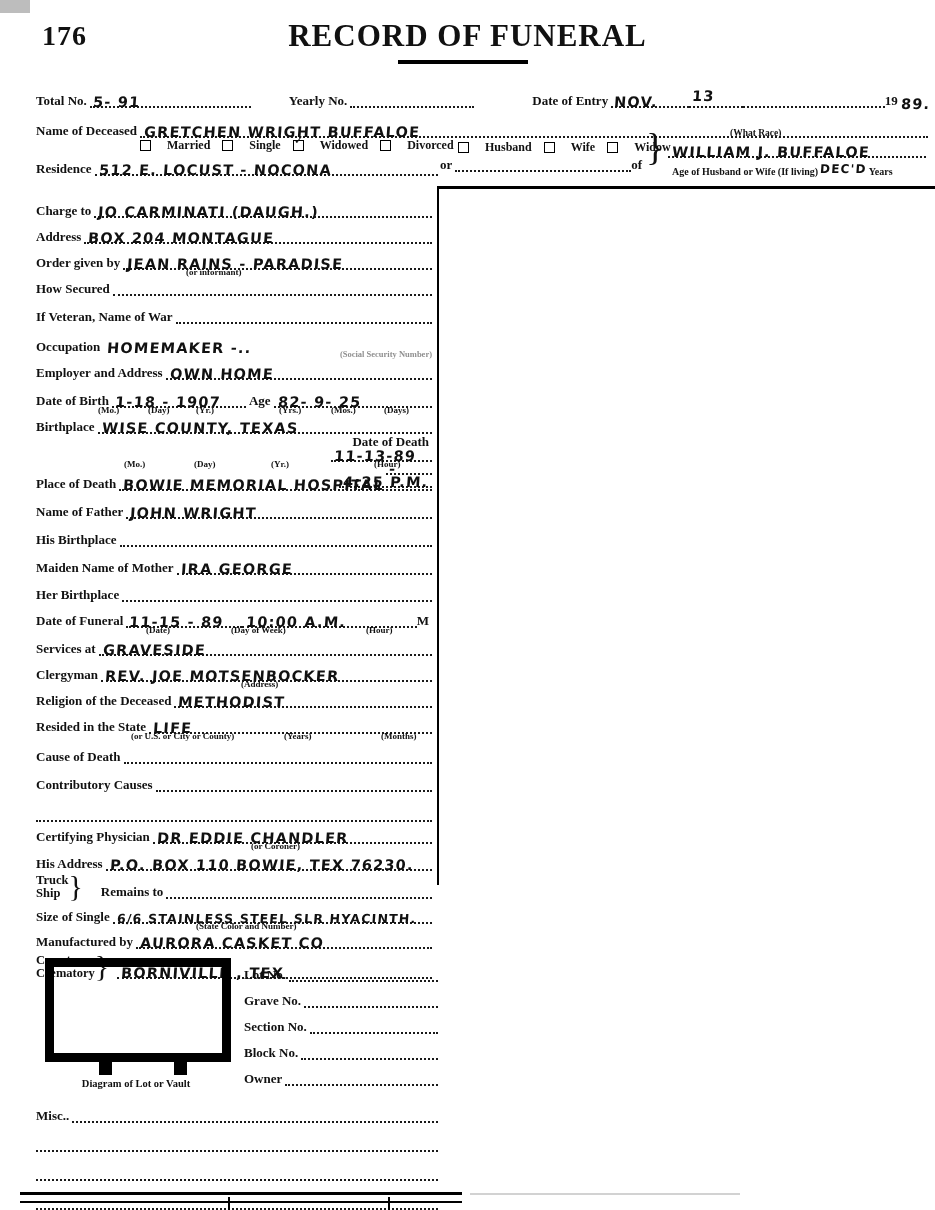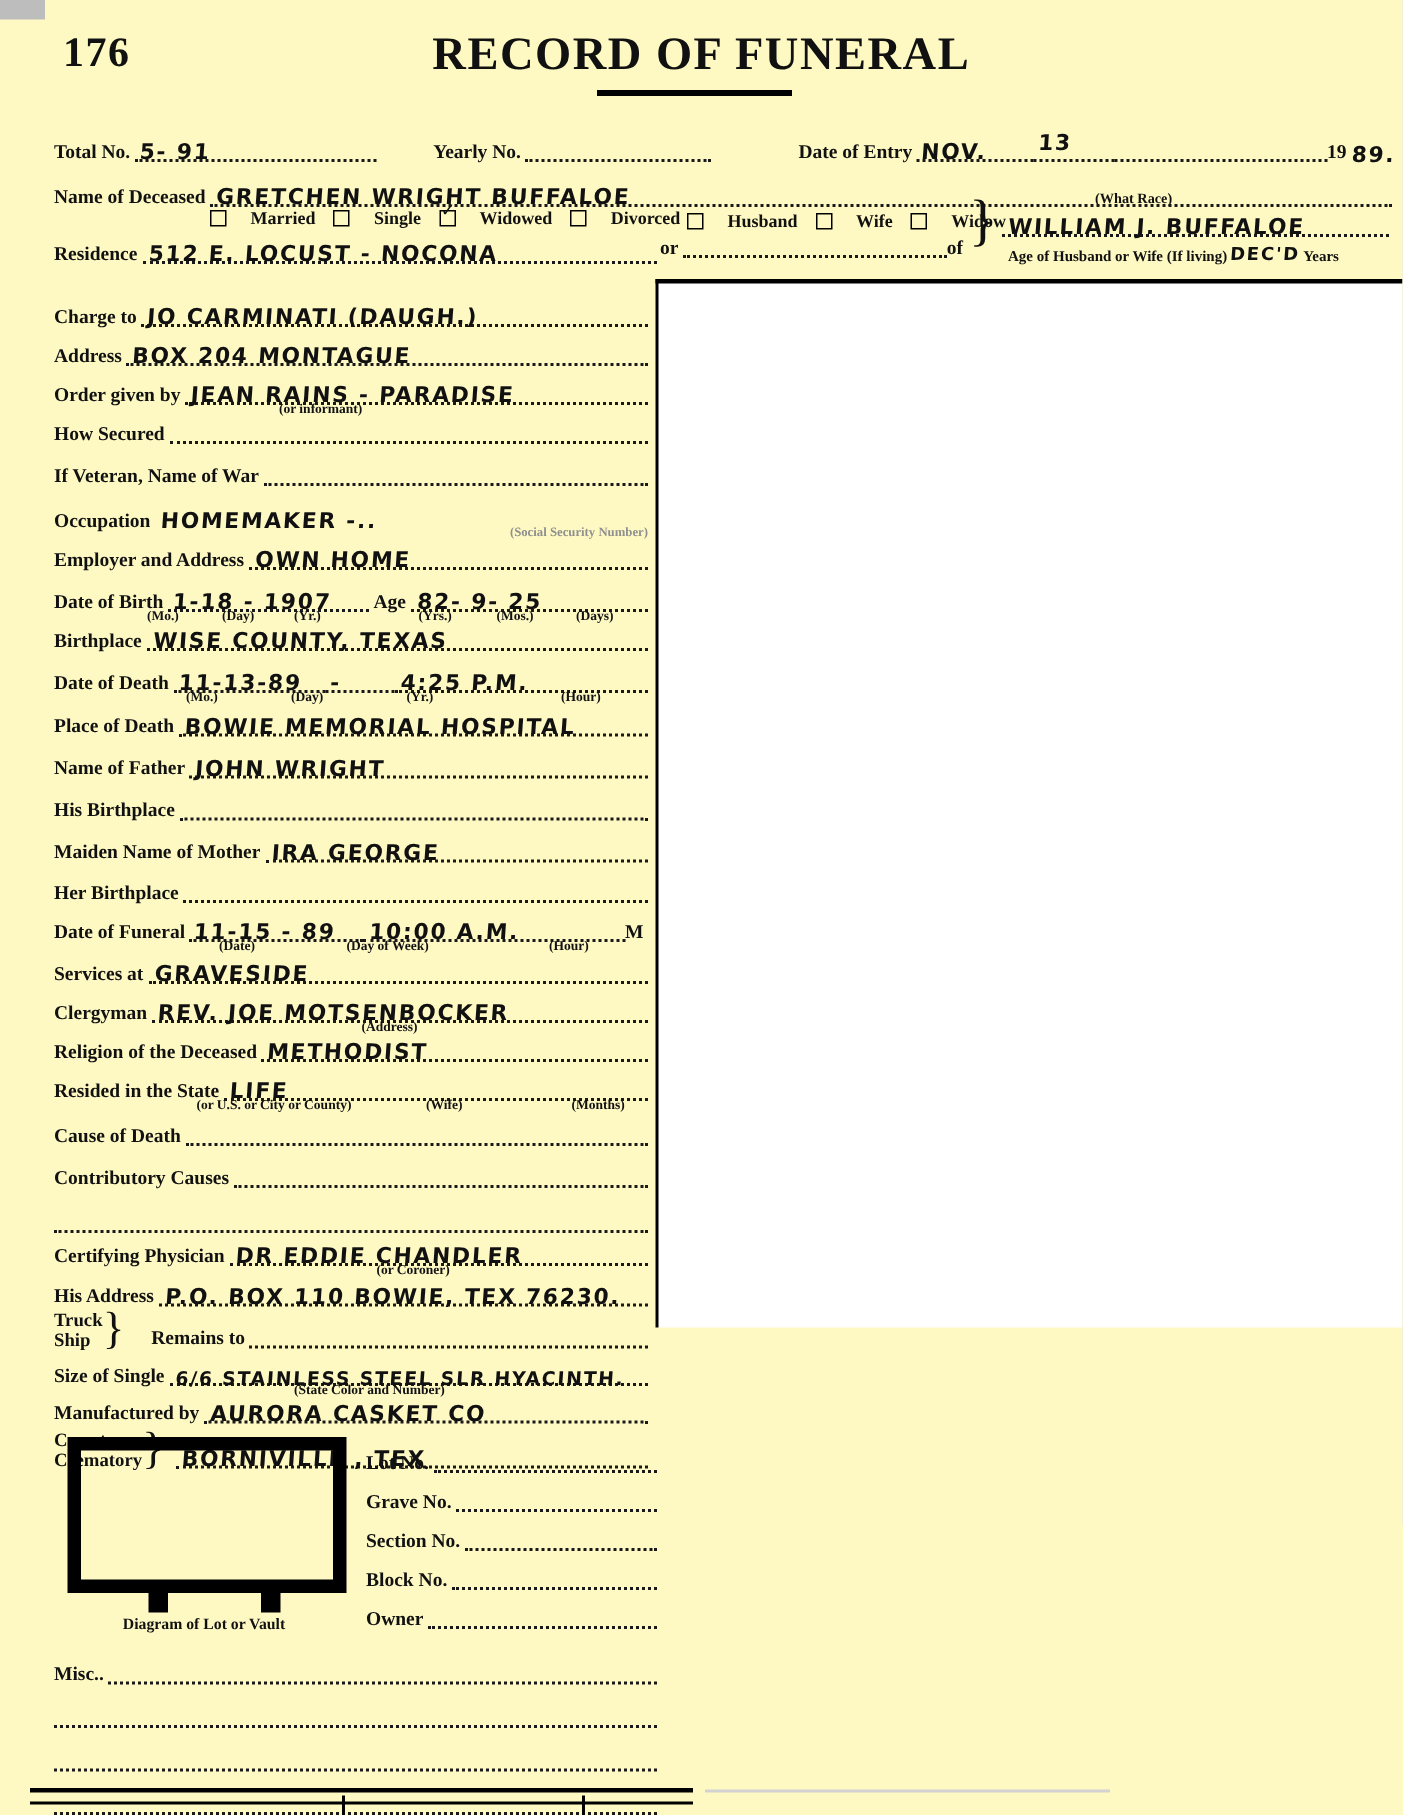--- a/index.html
+++ b/index.html
@@ -1,16 +1,16 @@
 <!DOCTYPE html>
 <html><head>
 <meta charset="utf-8">
 <style>
   html,body{margin:0;padding:0;background:#e8e8e8;}
-  .page{position:relative;width:935px;height:1210px;background:#fef9c3;margin:0 auto;overflow:hidden;
+  .page{position:relative;width:935px;height:1210px;background:#ffffff;margin:0 auto;overflow:hidden;
         font-family:"Liberation Serif","DejaVu Serif",serif;color:#111;}
   .artifact-top{position:absolute;left:0;top:0;width:30px;height:13px;background:#bdbdbd;}
   .pagenum{position:absolute;left:42px;top:20px;font-size:28px;font-weight:700;letter-spacing:1px;}
   .title{position:absolute;left:0;top:18px;width:100%;text-align:center;font-size:31px;font-weight:700;letter-spacing:1px;}
   .title-underline{position:absolute;left:398px;top:60px;width:130px;height:4px;background:#000;}
   .lbl{font-size:13px;font-weight:600;white-space:nowrap;line-height:15px;}
   .frow{position:relative;display:flex;align-items:flex-end;height:26px;}
   .frow .lbl{padding-right:3px;}
   .fill{flex:1;border-bottom:2.5px dotted #191919;display:flex;align-items:flex-end;padding:0 4px;min-width:10px;height:15px;}
   .fillfix{border-bottom:2.5px dotted #191919;display:flex;align-items:flex-end;padding:0 3px;height:15px;}
@@ -199,21 +199,21 @@
       <span class="sub" style="left:348px;">(Days)</span>
     </div>
 
     <div class="frow">
       <span class="lbl">Birthplace</span>
       <span class="fill">
           <span class="hw">WISE COUNTY, TEXAS</span>
         </span>
     </div>
 
-    <div class="frow" style="height:28px;">
+    <div class="frow" style="height:28px;flex-direction:column;">
       <span class="lbl">Date of Death</span>
       <span class="fillfix" style="width:95px;">
           <span class="hw">11-13-89</span>
         </span>
       <span class="fillfix" style="width:40px;">
           <span class="hw">-</span>
         </span>
       <span class="fill">
           <span class="hw">4:25 P.M.</span>
         </span>
@@ -289,21 +289,21 @@
           <span class="hw">METHODIST</span>
         </span>
     </div>
 
     <div class="frow" style="height:26px;">
       <span class="lbl">Resided in the State</span>
       <span class="fill">
           <span class="hw">LIFE</span>
         </span>
       <span class="sub" style="left:95px;">(or U.S. or City or County)</span>
-      <span class="sub" style="left:248px;">(Wife)</span>
+      <span class="sub" style="left:248px;">(Years)</span>
       <span class="sub" style="left:345px;">(Months)</span>
     </div>
 
     <div class="frow" style="height:30px;">
       <span class="lbl">Cause of Death</span>
       <span class="fill"></span>
     </div>
 
     <div class="frow" style="height:28px;">
       <span class="lbl">Contributory Causes</span>

